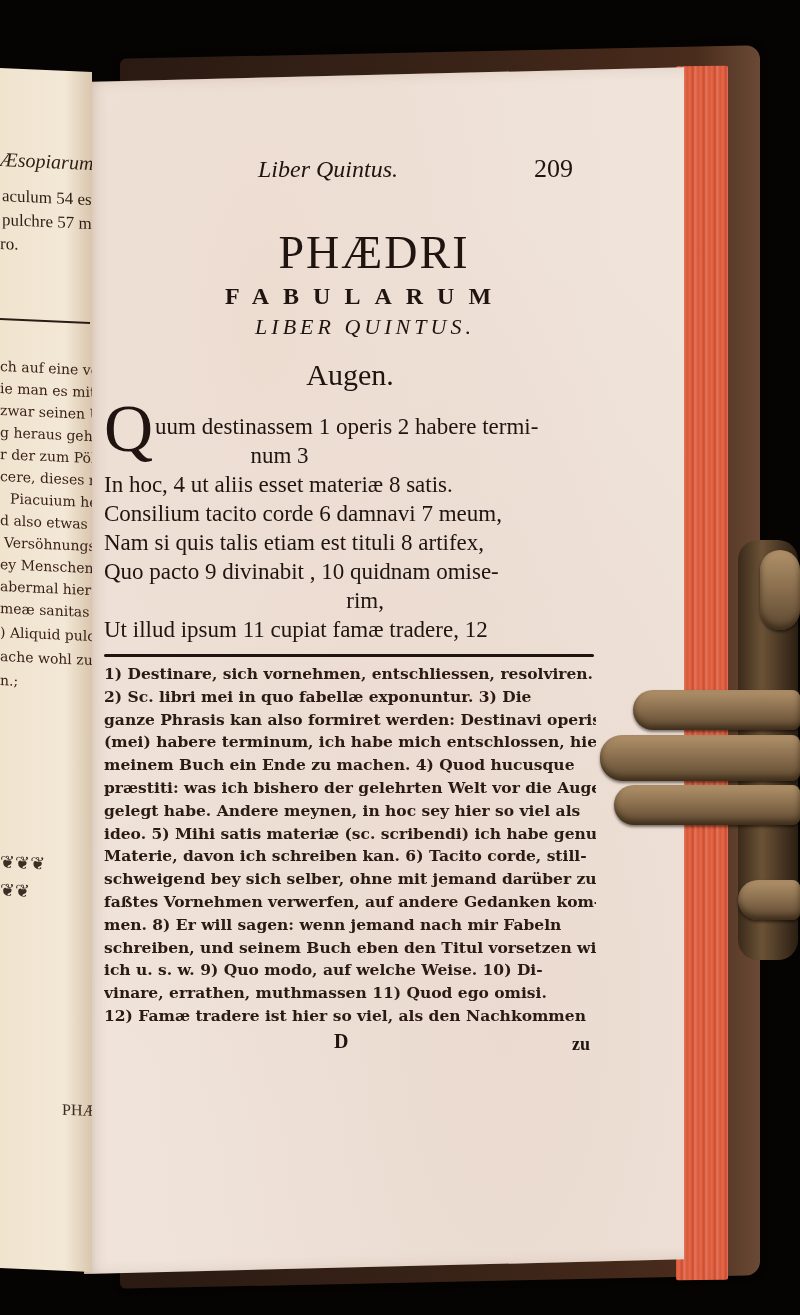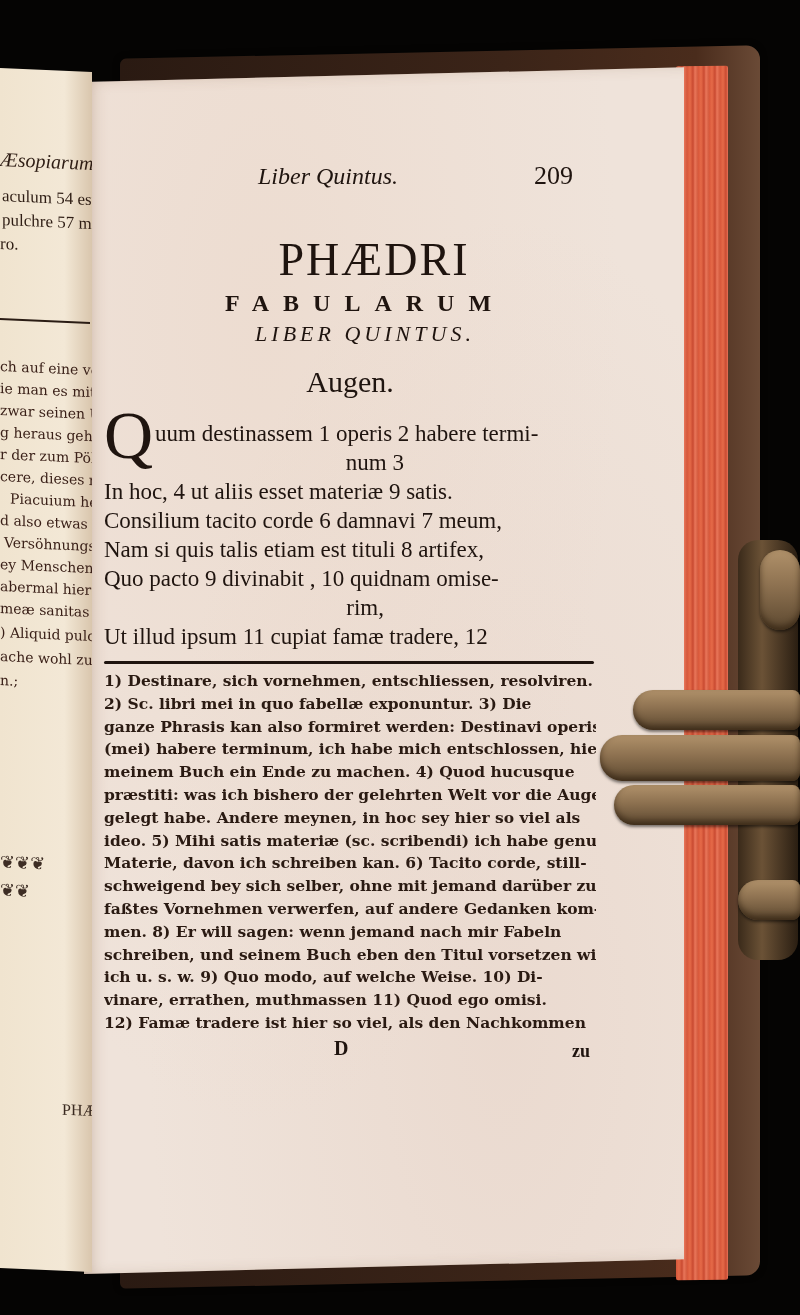--- a/index.html
+++ b/index.html
@@ -61,21 +61,21 @@
     .left-page .ornament {
       position: absolute; left: 0; top: 780px; width: 62px; height: 60px;
       color: #3d2d24; font-size: 18px; line-height: 28px;
     }
     .left-page .signature-left {
       position: absolute; left: 62px; top: 1030px; font-size: 16px; color: #3a2a20;
     }
 
     
     .text {
-      position: absolute; left: 104px; top: 159px; width: 492px;
+      position: absolute; left: 104px; top: 152px; width: 492px;
       color: #1f140f;
     }
     .header-row { position: relative; height: 38px; }
     .running-head {
       position: absolute; left: 154px; top: 4px;
       font-style: italic; font-size: 24px;
     }
     .page-number {
       position: absolute; left: 430px; top: 2px;
       font-size: 26px;
@@ -93,21 +93,21 @@
       margin-top: 4px; margin-left: 30px;
     }
     .section-title {
       text-align: center; font-size: 30px; margin-top: 18px; margin-left: 0px;
     }
     .verse { margin-top: 6px; font-size: 23px; line-height: 29px; }
     .verse .line { white-space: nowrap; }
     .verse .dropcap {
       float: left; font-size: 68px; line-height: 56px; margin-right: 2px; margin-top: 2px;
     }
-    .verse .cont { text-align: right; padding-right: 192px; }
+    .verse .cont { text-align: center; padding-right: 192px; }
     .verse .cont2 { text-align: right; padding-right: 212px; }
     .divider {
       margin-top: 10px; height: 3px; background: #1f140f; width: 490px; border-radius: 2px;
     }
     .notes {
       margin-top: 6px; font-family: "DejaVu Serif", serif;
       font-size: 15.5px; line-height: 22.8px; font-weight: bold; color: #2a1a12;
       text-align: justify;
     }
     .notes .nline { white-space: nowrap; overflow: hidden; }
@@ -180,21 +180,21 @@
     </div>
     <div class="title-1">PHÆDRI</div>
     <div class="title-2">FABULARUM</div>
     <div class="title-3">LIBER QUINTUS.</div>
     <div class="section-title">Augen.</div>
 
     <div class="verse">
       <span class="dropcap">Q</span>
       <div class="line" style="padding-top:14px">uum destinassem 1 operis 2 habere termi-</div>
       <div class="line cont">num 3</div>
-      <div class="line" style="clear:both">In hoc, 4 ut aliis esset materiæ 9 satis.</div>
+      <div class="line" style="clear:both">In hoc, 4 ut aliis esset materiæ 8 satis.</div>
       <div class="line">Consilium tacito corde 6 damnavi 7 meum,</div>
       <div class="line">Nam si quis talis etiam est tituli 8 artifex,</div>
       <div class="line">Quo pacto 9 divinabit , 10 quidnam omise-</div>
       <div class="line cont2">rim,</div>
       <div class="line">Ut illud ipsum 11 cupiat famæ tradere, 12</div>
     </div>
 
     <div class="divider"></div>
 
     <div class="notes">

